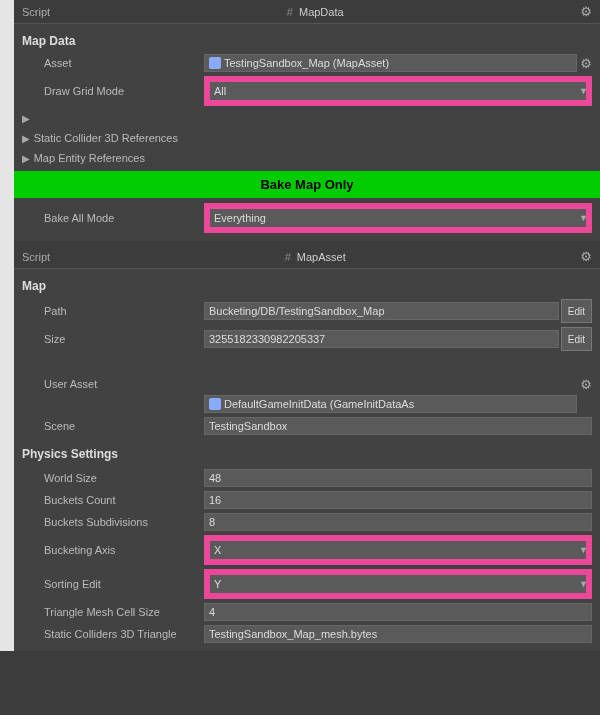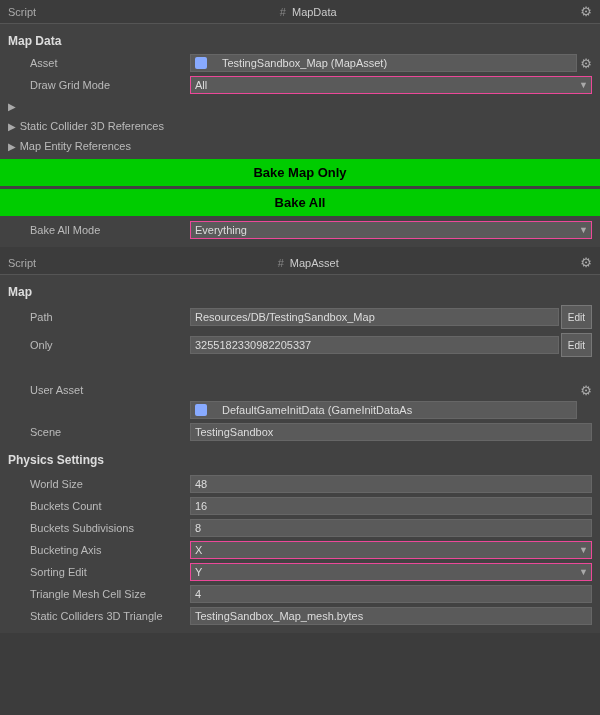--- a/index.html
+++ b/index.html
@@ -6,21 +6,22 @@
     body {
       font-family: Arial, sans-serif;
       font-size: 12px;
       background: #3c3c3c;
       color: #ddd;
       width: 600px;
       min-height: 715px;
     }
 
     .panel {
-      background: #7f1d1d;
+      background: #e5e5e5;
+      padding-left: 14px;
     }
 
     .section-header {
       display: flex;
       align-items: center;
       justify-content: space-between;
       padding: 4px 8px;
       background: #3c3c3c;
       border-bottom: 1px solid #555;
     }
@@ -83,25 +84,25 @@
     .select-wrapper {
       flex: 1;
       position: relative;
       display: flex;
       align-items: center;
     }
 
     .select-wrapper select {
       width: 100%;
       background: #5a5a5a;
-      border: 1px solid #ec4899;
+      border: 6px solid #ec4899;
       color: #ddd;
       font-size: 11px;
       padding: 1px 20px 1px 4px;
-      height: 18px;
+      height: 30px;
       appearance: none;
       -webkit-appearance: none;
     }
 
     .select-arrow {
       position: absolute;
       right: 4px;
       pointer-events: none;
       color: #aaa;
       font-size: 9px;
@@ -110,21 +111,21 @@
     .asset-field {
       flex: 1;
       background: #5a5a5a;
       border: 1px solid #666;
       color: #ddd;
       font-size: 11px;
       padding: 1px 4px;
       height: 18px;
       display: flex;
       align-items: center;
-      gap: 15px;
+      gap: 3px;
     }
 
     .asset-icon {
       width: 12px;
       height: 12px;
       background: #88aaff;
       border-radius: 2px;
       display: inline-block;
       flex-shrink: 0;
     }
@@ -234,21 +235,20 @@
       <span class="collapsible-label">Static Collider 3D References</span>
     </div>
 
     <div class="collapsible-row">
       <span class="arrow">▶</span>
       <span class="collapsible-label">Map Entity References</span>
     </div>
 
     <button class="green-button">Bake Map Only</button>
 
-    <button class="green-button">Bake All</button>
 
     <div class="field-row">
       <span class="field-label">Bake All Mode</span>
       <div class="select-wrapper">
         <select>
           <option>Everything</option>
         </select>
         <span class="select-arrow">▼</span>
       </div>
     </div>
@@ -264,27 +264,27 @@
     </span>
     <span class="gear-icon">⚙</span>
   </div>
 
   <div class="section-body">
     <div class="group-label">Map</div>
 
     <div class="field-row">
       <span class="field-label">Path</span>
       <div class="asset-field-with-btn">
-        <div class="field-value">Resources/DB/TestingSandbox_Map</div>
+        <div class="field-value">Bucketing/DB/TestingSandbox_Map</div>
         <button class="edit-btn">Edit</button>
       </div>
     </div>
 
     <div class="field-row">
-      <span class="field-label">Only</span>
+      <span class="field-label">Size</span>
       <div class="asset-field-with-btn">
         <div class="field-value">3255182330982205337</div>
         <button class="edit-btn">Edit</button>
       </div>
     </div>
 
     <div class="field-row">
       <span class="field-label">User Asset</span>
       <div class="asset-field" style="flex:1;margin-top:40px;">
         <span class="asset-icon"></span>

